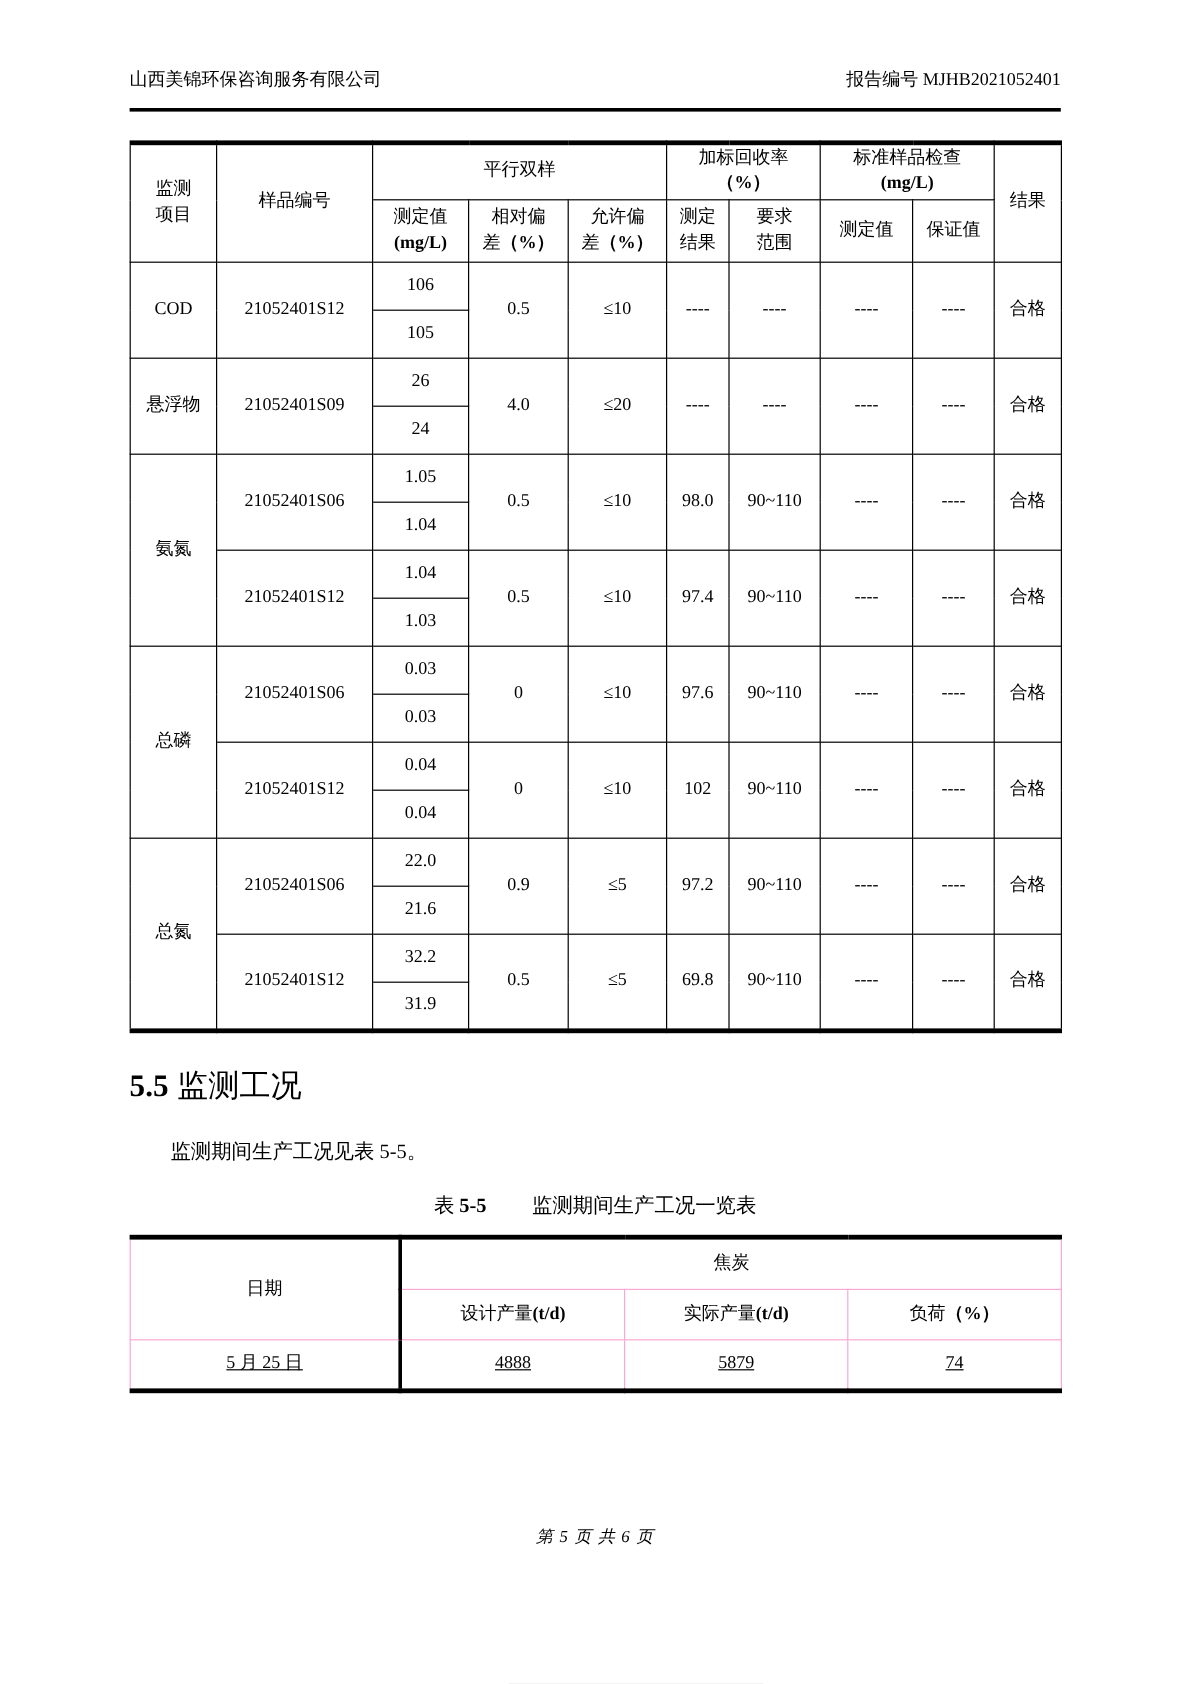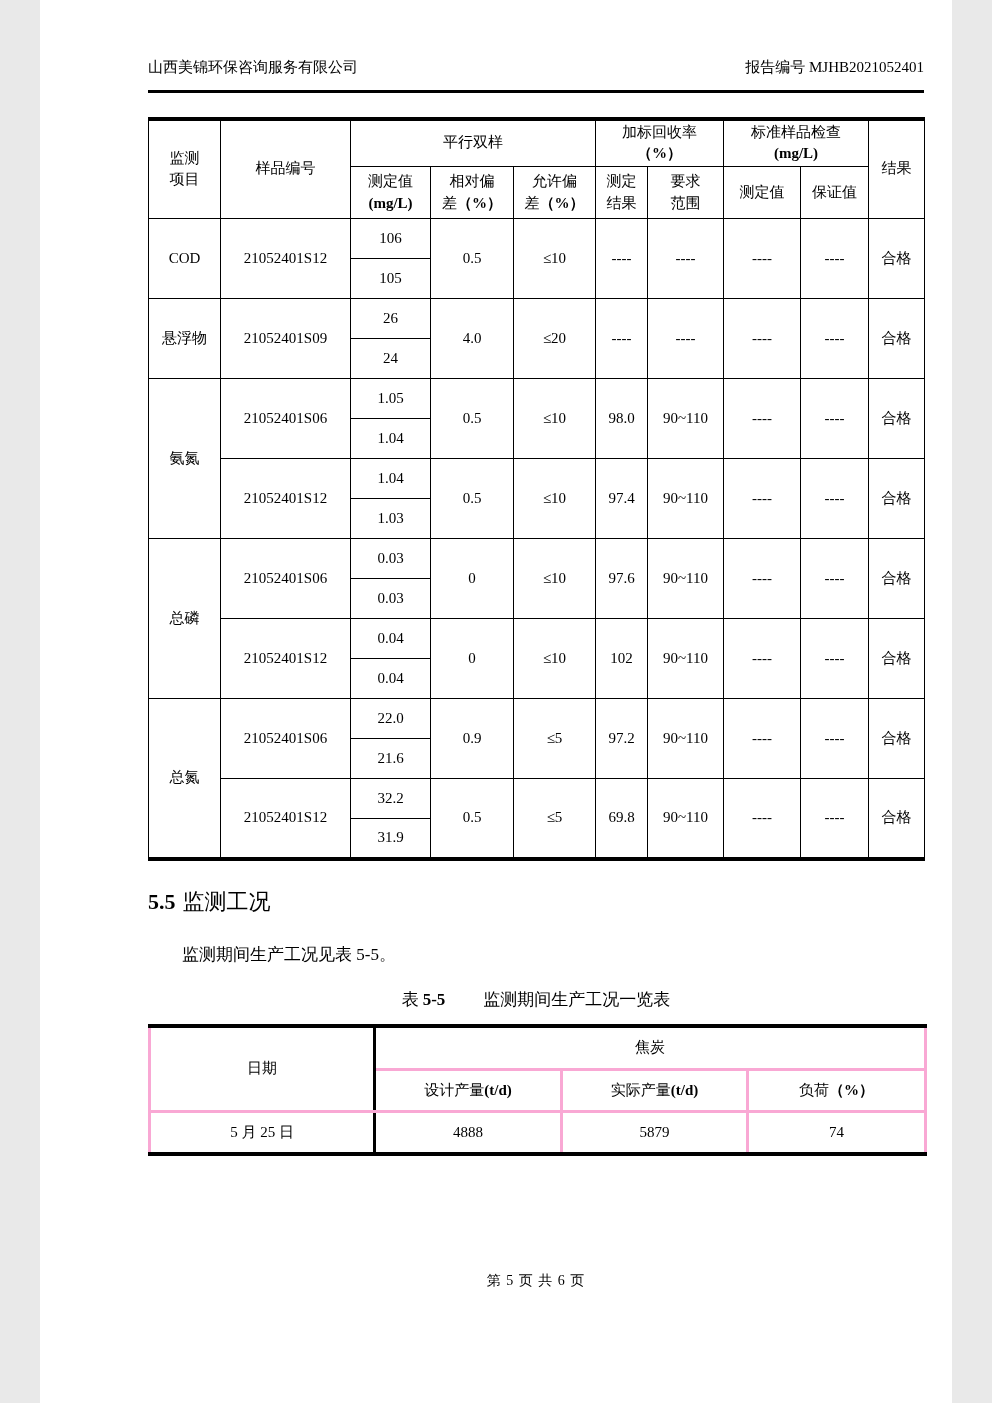--- a/index.html
+++ b/index.html
@@ -1,49 +1,49 @@
 <!DOCTYPE html>
 <html><head>
 <meta charset="utf-8">
 <style>
   html,body{margin:0;padding:0;background:#e9e9e9;}
-  .page{position:relative;width:912px;height:1403px;background:#ffffff;color:#000;
+  .page{position:relative;width:992px;height:1403px;background:#ffffff;color:#000;
         font-family:"Liberation Serif","DejaVu Serif",serif;margin:0 auto;overflow:hidden;}
   .content{position:absolute;left:108px;top:0;width:776px;}
   .pg-header{display:flex;justify-content:space-between;align-items:flex-end;
              padding-top:58px;font-size:15px;line-height:1.3;}
   .rule{margin-top:12px;height:3px;background:#000;}
 
   table{border-collapse:collapse;table-layout:fixed;width:776px;}
   .qc{margin-top:24px;border-top:4px solid #000;border-bottom:4px solid #000;}
   .qc th,.qc td{border:1px solid #000;text-align:center;vertical-align:middle;
                 padding:0;font-size:15px;font-weight:normal;line-height:1.45;}
   .qc thead tr:first-child{height:48px;}
   .qc thead tr:last-child{height:52px;margin-left:28px;}
   .qc tbody tr{height:40px;}
   .pre{white-space:pre-line;}
   .bl{font-weight:bold;}
 
-  .sec-heading{margin-top:26px;font-size:22px;}
+  .sec-heading{margin-top:26px;font-size:26px;}
   .sec-heading .num{font-weight:bold;margin-right:7px;}
   .para{margin-top:26px;font-size:17px;text-indent:2em;}
   .caption{margin-top:22px;font-size:17px;text-align:center;}
   .caption .cap-label{margin-right:38px;}
   .caption .cap-num{font-weight:bold;margin-left:4px;text-align:right;}
 
   .ops{margin-top:13px;border-top:4px solid #000;border-bottom:4px solid #000;}
-  .ops th,.ops td{border:3px solid #f9a8d4;text-align:center;vertical-align:middle;
+  .ops th,.ops td{border:1px solid #f9a8d4;text-align:center;vertical-align:middle;
                   padding:0;font-size:15px;font-weight:normal;line-height:1.4;}
   .ops .thick-right{border-right:3px solid #000;}
   .ops tr.r1{height:44px;}
   .ops tr.r2{height:42px;}
-  .ops tr.r3{height:42px;}
+  .ops tr.r3{height:42px;text-decoration:underline;}
 
   .pg-footer{position:absolute;left:0;top:1272px;width:992px;text-align:center;
-             font-size:14px;letter-spacing:1px;}
+             font-size:14px;letter-spacing:1px;font-style:italic;}
 </style>
 </head>
 <body>
 
 <div class="page">
   <div class="content">
 
     <div class="pg-header">
       <span>山西美锦环保咨询服务有限公司</span>
       <span>报告编号 MJHB2021052401</span>

